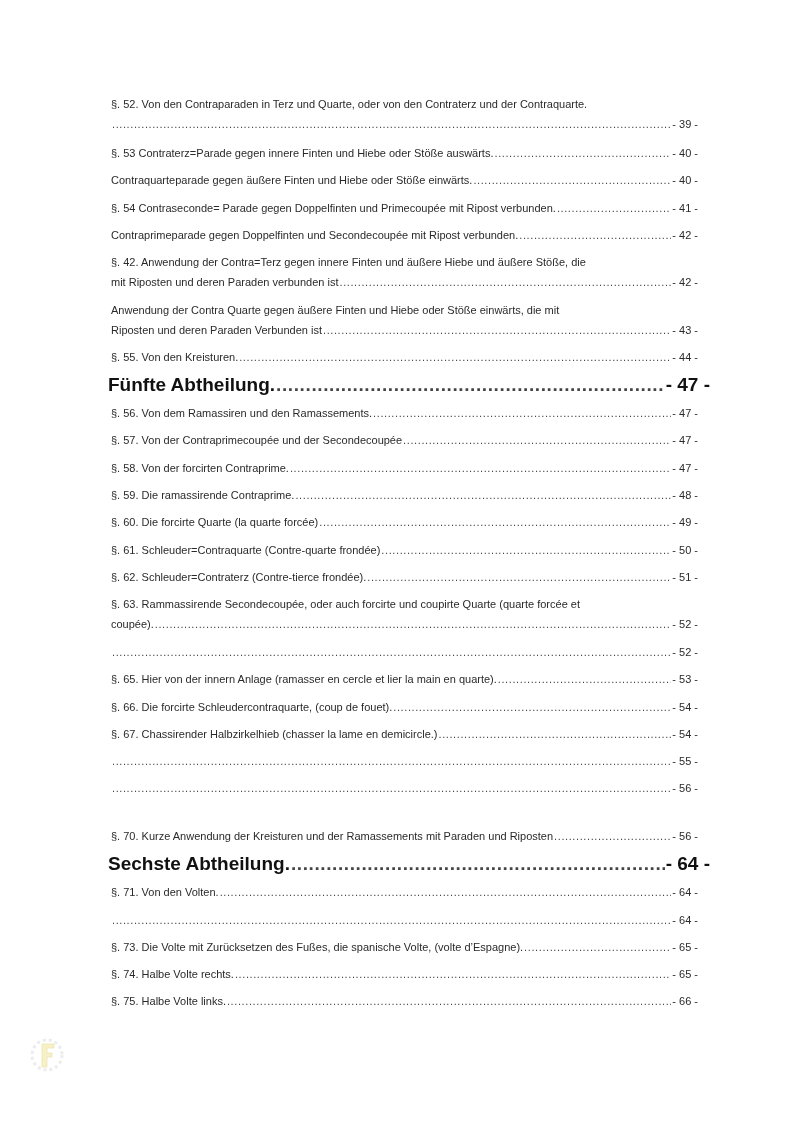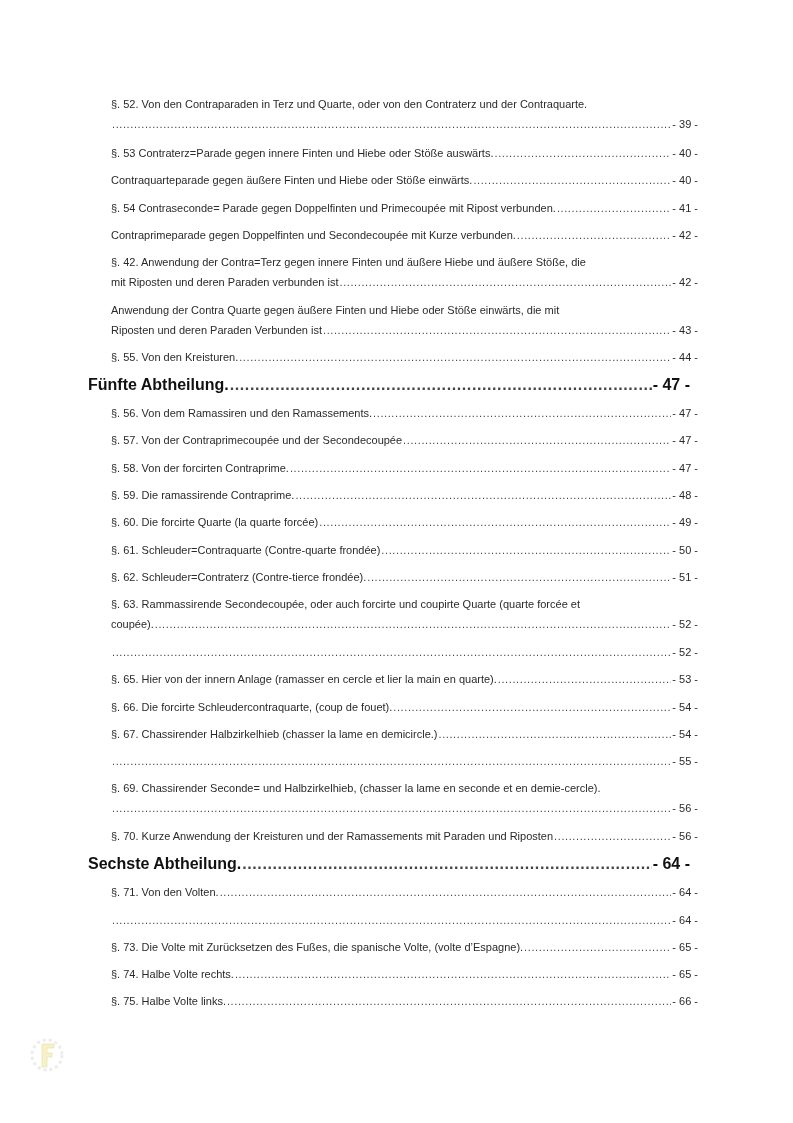--- a/index.html
+++ b/index.html
@@ -6,21 +6,21 @@
   body {
     width: 793px; height: 1123px; position: relative; overflow: hidden;
     font-family: "Liberation Sans", sans-serif; color: #222222;
   }
   .toc { position: absolute; left: 0; top: 0; width: 793px; }
   .entry {
     position: absolute; font-size: 11px; line-height: 20px;
     color: #2a2a2a; white-space: nowrap;
   }
   .entry.l2 { left: 111px; width: 587px; }
-  .entry.l1 { left: 88px; width: 602px; font-weight: bold; font-size: 16px; color: #111111; }
+  .entry.l1 { left: 108px; width: 602px; font-weight: bold; font-size: 19px; color: #111111; }
   .row { display: flex; align-items: center; width: 100%; }
   .row .title { flex: 0 0 auto; }
   .row .dots {
     flex: 1 1 auto; overflow: hidden; margin: 0 1px;
     letter-spacing: 0.6px; color: #444;
   }
   .row .dots::before {
     content: "..........................................................................................................................................................................................................................................................";
   }
   .row .page { flex: 0 0 auto; }
@@ -62,21 +62,21 @@
   <div class="entry l2" style="top:198px">
     <div class="row">
         <span class="title">§. 54 Contraseconde= Parade gegen Doppelfinten und Primecoupée mit Ripost verbunden.</span>
         <span class="dots"></span>
         <span class="page">- 41 -</span>
       </div>
   </div>
 
   <div class="entry l2" style="top:225px">
     <div class="row">
-        <span class="title">Contraprimeparade gegen Doppelfinten und Secondecoupée mit Kurze verbunden.</span>
+        <span class="title">Contraprimeparade gegen Doppelfinten und Secondecoupée mit Ripost verbunden.</span>
         <span class="dots"></span>
         <span class="page">- 42 -</span>
       </div>
   </div>
 
   <div class="entry l2" style="top:252px">
     <span class="firstline">§. 42. Anwendung der Contra=Terz gegen innere Finten und äußere Hiebe und äußere Stöße, die</span>
     <div class="row">
         <span class="title">mit Riposten und deren Paraden verbunden ist</span>
         <span class="dots"></span>
@@ -206,21 +206,20 @@
   </div>
 
   <div class="entry l2" style="top:751px">
     <div class="row">
         <span class="dots"></span>
         <span class="page">- 55 -</span>
       </div>
   </div>
 
   <div class="entry l2" style="top:778px">
-    <span class="firstline">§. 69. Chassirender Seconde= und Halbzirkelhieb, (chasser la lame en seconde et en demie-cercle).</span>
     <div class="row">
         <span class="title"></span>
         <span class="dots"></span>
         <span class="page">- 56 -</span>
       </div>
   </div>
 
   <div class="entry l2" style="top:826px">
     <div class="row">
         <span class="title">§. 70. Kurze Anwendung der Kreisturen und der Ramassements mit Paraden und Riposten</span>

